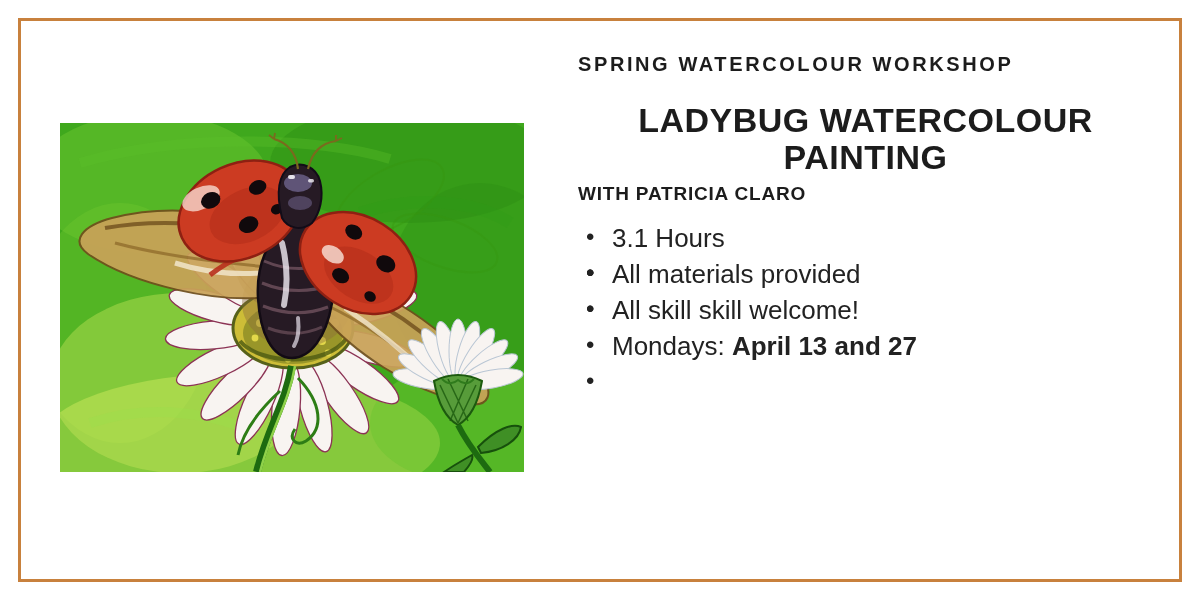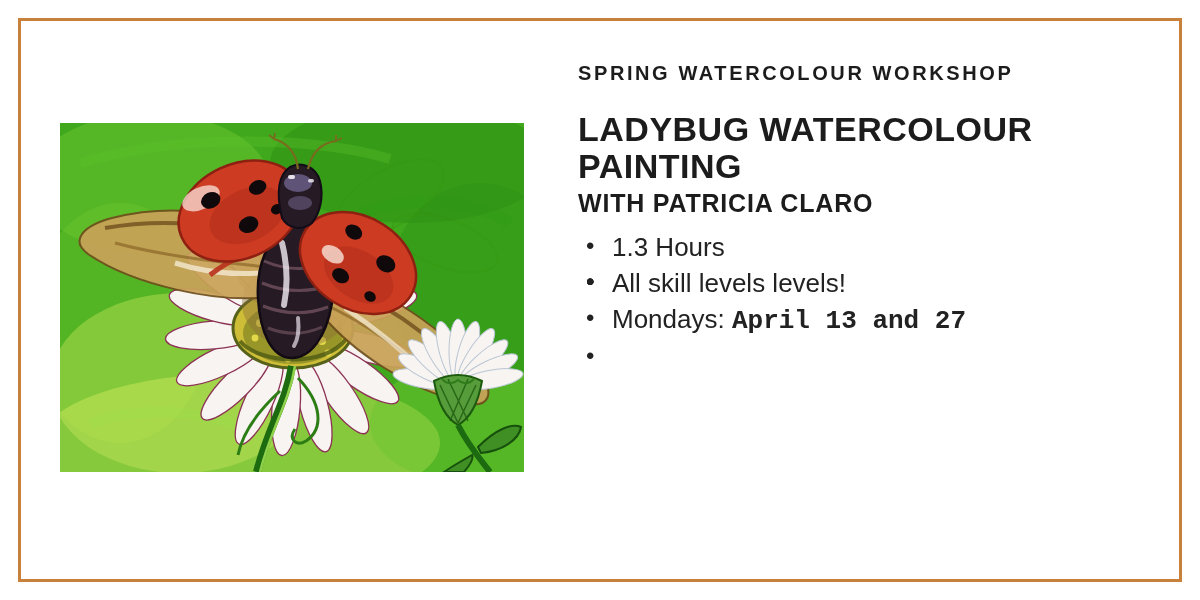--- a/index.html
+++ b/index.html
@@ -6,31 +6,31 @@
   html,body { width:1200px; height:600px; }
   body { font-family:"Liberation Sans", sans-serif; background:#fffdf6; position:relative; overflow:hidden; }
 
   .banner { position:absolute; inset:0; background:#ffffff; }
   .frame { position:absolute; left:18px; top:18px; right:18px; bottom:18px;
            border:3px solid #c8813d; pointer-events:none; }
 
   figure.art { position:absolute; left:60px; top:123px; width:464px; height:349px; }
   figure.art svg { display:block; width:100%; height:100%; }
 
-  .info { position:absolute; left:578px; top:60px; width:580px; color:#1c1c1c; }
+  .info { position:absolute; left:578px; top:51px; width:580px; color:#1c1c1c; }
 
   .eyebrow { font-size:20px; line-height:26px; font-weight:bold; letter-spacing:2.6px; }
   .title   { font-size:34px; line-height:37px; font-weight:bold; letter-spacing:.5px;
-             margin-top:25px; max-width:575px; }
-  .subtitle{ font-size:25px; line-height:26px; font-weight:bold; letter-spacing:.8px; margin-top:5px; }
+             margin-top:25px; max-width:575px;text-align:center; }
+  .subtitle{ font-size:19px; line-height:26px; font-weight:bold; letter-spacing:.8px; margin-top:5px; }
 
   ul.details { list-style:none; margin-top:13px; }
   ul.details li { position:relative; padding-left:34px; font-size:26px; line-height:36px; color:#222; }
   ul.details li .dot { position:absolute; left:8px; top:-1px; font-size:24px; }
-  ul.details li b { font-weight:bold;font-family:Liberation Mono, monospace; }
+  ul.details li b { font-weight:bold; }
 </style>
 </head>
 <body style="background: rgb(255, 253, 246);">
 
 <div class="banner" style="background: rgb(255, 255, 255);">
   <div class="frame" style="border-color: rgb(200, 129, 61);"></div>
 
   <figure class="art">
     <svg viewBox="0 0 464 349" preserveAspectRatio="none" xmlns="http://www.w3.org/2000/svg" style="--green-base: #3fa81d; --green-light: #6cc52f; --green-glow: #cde95c; --green-dark: #2e8f14; --petal-white: #f8f4f1; --petal-outline: #8c3355; --center-yellow: #cdbd37; --center-olive: #8f8f27; --ladybug-red: #cc3b22; --ladybug-red-dark: #8e2012; --spot-black: #10090c; --body-dark: #261a24; --body-purple: #6a5f86; --wing-amber: #c9a258; --wing-amber-dark: #6f4f1d; --stem-green: #1d6b10; --leaf-green: #3f8f25;">
 
@@ -180,23 +180,23 @@
         <path d="M 412 332 C 398 340 388 346 384 349 L 404 349 C 410 342 414 336 412 332 Z" fill="var(--leaf-green,#3f8f25)" stroke="#17500c" stroke-width="2"></path>
       </g>
     </svg>
   </figure>
 
   <section class="info" style="color: rgb(28, 28, 28);">
     <div class="eyebrow">SPRING WATERCOLOUR WORKSHOP</div>
     <h1 class="title">LADYBUG WATERCOLOUR PAINTING</h1>
     <h2 class="subtitle">WITH PATRICIA CLARO</h2>
     <ul class="details">
-        <li><span class="dot">•</span><span><span>1.3 Hours</span></span></li>
-        <li><span class="dot">•</span></li>
-        <li><span class="dot">•</span></li>
-        <li><span class="dot">•</span></li>
-        <li><span class="dot">•</span></li>
-        <li><span class="dot">•</span><span><span>All skill levels levels!</span></span></li>
+        <li><span class="dot">•</span><span><span>3.1 Hours</span></span></li>
+        <li><span class="dot">•</span></li>
+        <li><span class="dot">•</span></li>
+        <li><span class="dot">•</span><span><span>All materials provided</span></span></li>
+        <li><span class="dot">•</span></li>
+        <li><span class="dot">•</span><span><span>All skill skill welcome!</span></span></li>
         <li><span class="dot">•</span><span><span>Mondays: </span><b>April 13 and 27</b></span></li>
         <li><span class="dot">•</span></li>
       </ul>
   </section>
 </div>
 
 </body></html>

